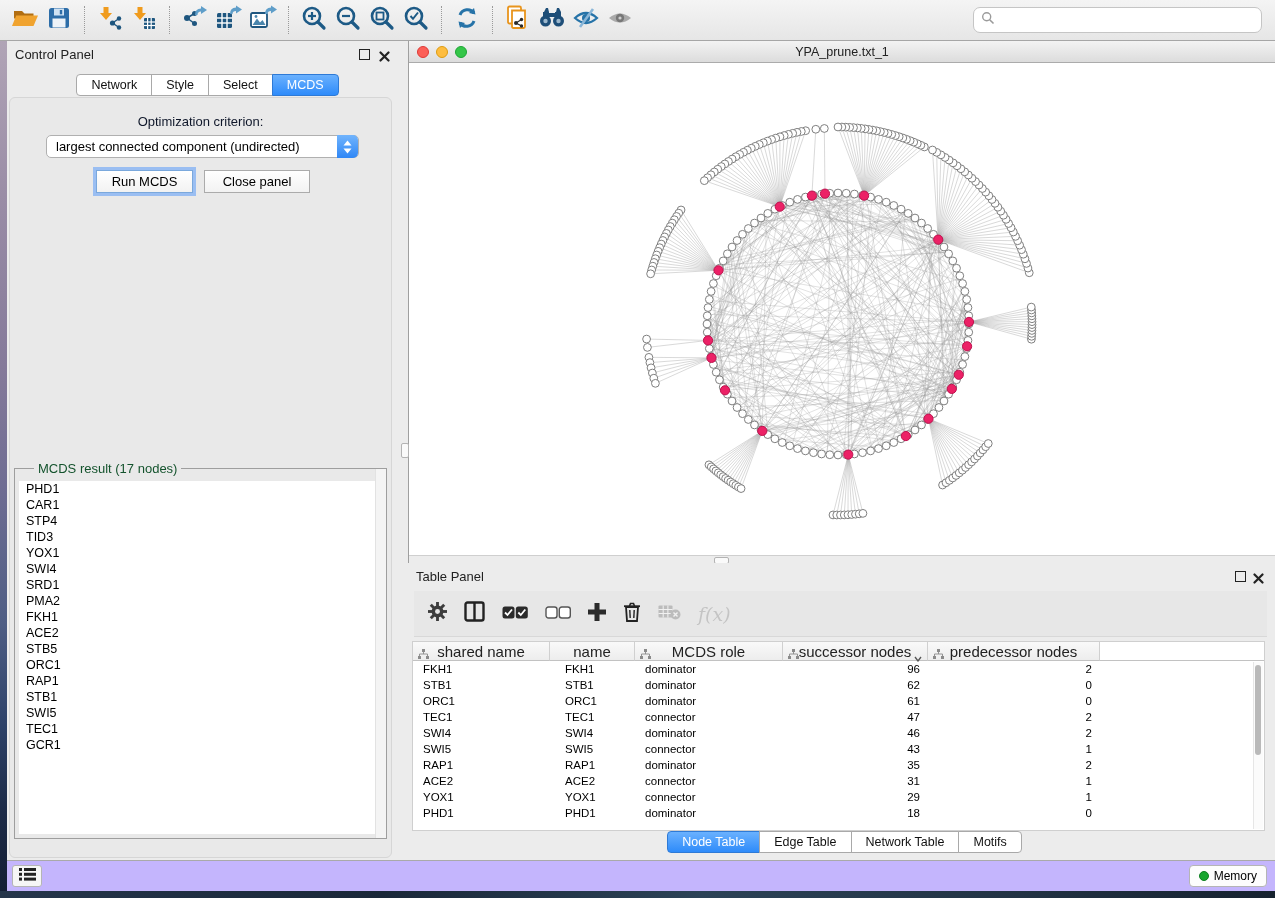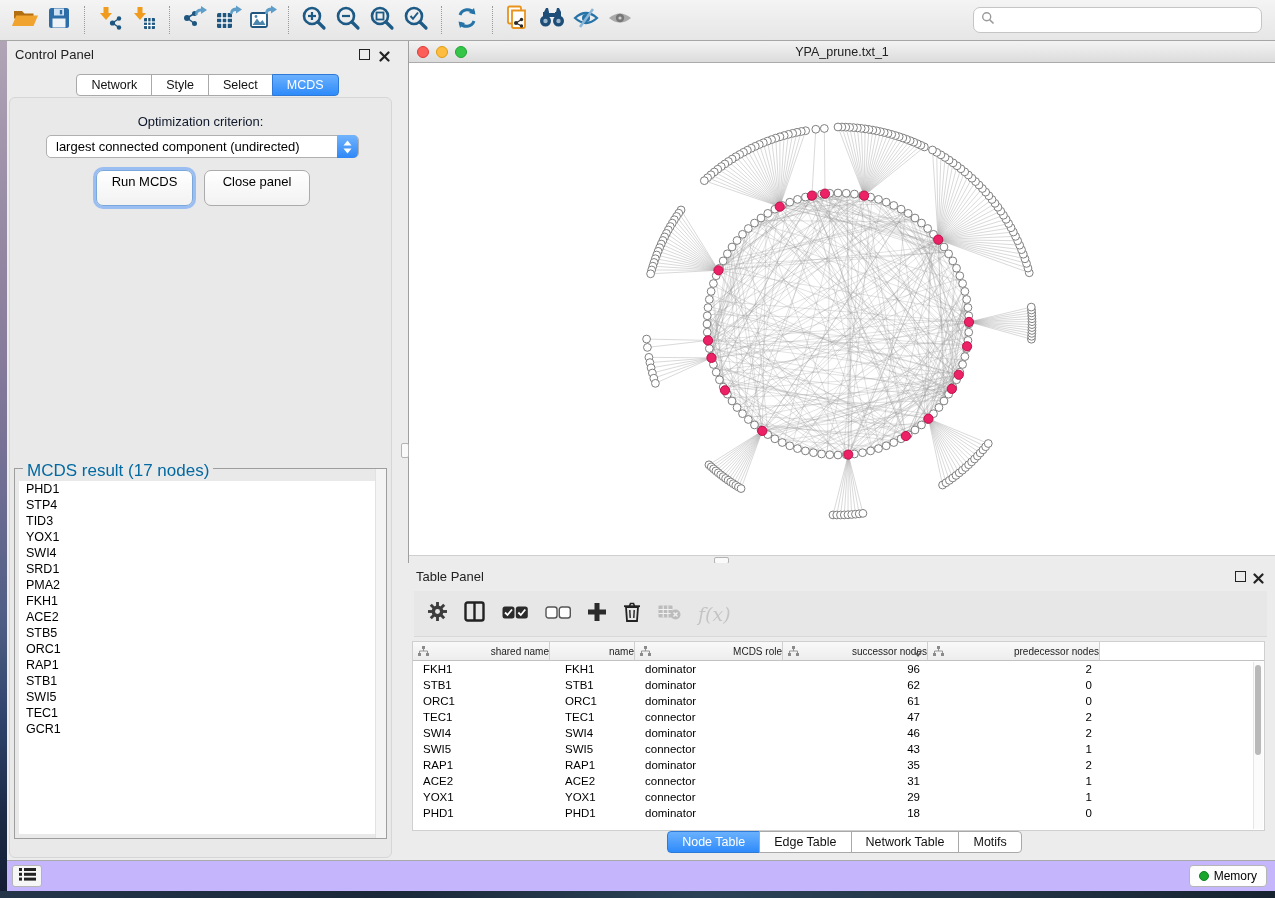--- a/index.html
+++ b/index.html
@@ -31,27 +31,27 @@
   .seg-tab:first-child{border-radius:4px 0 0 4px;margin-left:8px;}
   .seg-tab:last-child{border-radius:0 4px 4px 0;}
   .seg-tab.active{background:linear-gradient(#6ab1fe,#2e8bfa);color:#fff;border-color:#2e7ad6;}
   .cp-body{position:absolute;left:2px;top:56px;width:383px;height:761px;box-sizing:border-box;
     background:#e9e9e9;border:1px solid #d6d6d6;border-radius:6px;}
   .opt-label{position:absolute;left:0;right:0;top:16px;text-align:center;font-size:13px;color:#0f172a;}
   .combo{position:absolute;left:36px;top:37px;width:313px;height:23px;box-sizing:border-box;background:#fff;
     border:1px solid #b0b0b0;border-radius:5px;font-size:13px;line-height:21px;padding-left:9px;color:#000;}
   .combo-step{position:absolute;right:0;top:-1px;width:21px;height:23px;border-radius:0 5px 5px 0;
     background:linear-gradient(#71b4fd,#2f87f6);display:flex;flex-direction:column;align-items:center;justify-content:center;gap:2px;}
-  .cp-btn{position:absolute;height:36px;box-sizing:border-box;background:linear-gradient(#ffffff,#f2f2f2);
-    border:1px solid #ababab;border-radius:7px;font-size:13px;font-family:inherit;color:#000;text-align:center;line-height:21px;}
+  .cp-btn{position:absolute;height:23px;box-sizing:border-box;background:linear-gradient(#ffffff,#f2f2f2);
+    border:1px solid #ababab;border-radius:0;font-size:13px;font-family:inherit;color:#000;text-align:center;line-height:21px;}
   .btn-run{left:86px;top:72px;width:97px;box-shadow:0 0 0 3px rgba(90,155,250,.55);border-color:#7aa8dc;}
   .btn-closep{left:194px;top:72px;width:106px;}
   .groupbox{position:absolute;left:4px;top:370px;width:373px;height:371px;box-sizing:border-box;
     border:1px solid #9e9e9e;}
-  .legend{position:absolute;top:-8px;left:8px;background:#e9e9e9;padding:0 4px;font-size:17px;color:#0369a1;}
+  .legend{position:absolute;top:-8px;left:19px;background:#e9e9e9;padding:0 4px;font-size:13px;color:#14532d;}
   .mcds-list{position:absolute;left:4px;top:12px;right:4px;bottom:4px;background:#fff;overflow:hidden;}
   .mcds-item{font-size:12.5px;line-height:16px;padding-left:7px;color:#000;}
   .mcds-scroll{position:absolute;right:0;top:0;bottom:0;width:10px;background:#f4f4f4;border-left:1px solid #e2e2e2;}
   
   .v-split{position:absolute;left:400px;top:41px;width:9px;height:819px;background:#ececec;
     box-sizing:border-box;border-right:1px solid #9f9f9f;}
   .v-grip{position:absolute;left:1px;top:402px;width:6px;height:13px;background:#fafafa;border:1px solid #b3b3b3;border-radius:2px;}
   .h-split{position:absolute;left:409px;top:555px;width:866px;height:8px;background:#ececec;box-sizing:border-box;border-top:1px solid #cfcfcf;}
   .h-grip{position:absolute;left:305px;top:1px;width:13px;height:5px;background:#fafafa;border:1px solid #b3b3b3;border-radius:2px;}
   
@@ -68,22 +68,22 @@
   .table-panel{position:absolute;left:408px;top:563px;width:865px;height:297px;background:#ececec;}
   .tp-toolbar{position:absolute;left:6px;top:28px;right:6px;height:46px;background:#e7e7e7;
     border-bottom:1px solid #d8d8d8;display:flex;align-items:center;gap:17px;padding-left:14px;box-sizing:border-box;}
   .tp-ico{display:flex;align-items:center;justify-content:center;}
   .tp-ico.disabled{opacity:.45;}
   .fx{font-family:"DejaVu Serif","Liberation Serif",serif;font-style:italic;font-size:19px;color:#9a9a9a;}
   .tp-table{position:absolute;left:4px;top:78px;width:853px;height:190px;box-sizing:border-box;
     background:#fff;border:1px solid #cfcfcf;overflow:hidden;}
   .thead{display:flex;height:19px;}
   .th{position:relative;box-sizing:border-box;background:linear-gradient(#f9f9f9,#ededed);
-    border-right:1px solid #d0d0d0;border-bottom:1px solid #c2c2c2;font-size:10px;color:#222;
-    display:flex;align-items:center;justify-content:flex-end;}
+    border-right:1px solid #d0d0d0;border-bottom:1px solid #c2c2c2;font-size:15px;color:#222;
+    display:flex;align-items:center;justify-content:center;}
   .th .tree{position:absolute;left:5px;top:4px;}
   .th .sort{position:absolute;right:5px;top:6px;}
   .th-fill{flex:1;background:#fff;border-bottom:1px solid #c2c2c2;}
   .trow{display:flex;height:16px;}
   .tcell{box-sizing:border-box;font-size:11.5px;line-height:16px;color:#000;overflow:hidden;white-space:nowrap;}
   .c1{width:137px;padding-left:10px;}
   .c2{width:85px;padding-left:15px;}
   .c3{width:148px;padding-left:10px;}
   .c4{width:145px;text-align:right;padding-right:8px;}
   .c5{width:172px;text-align:right;padding-right:8px;}
@@ -304,20 +304,21 @@
               <path d="M0.5 0.5 L4.5 5.5 L8.5 0.5z" fill="#fff"></path>
             </svg>
         </span>
       </div>
       <div class="cp-btn btn-run">Run MCDS</div>
       <div class="cp-btn btn-closep">Close panel</div>
       <div class="groupbox">
         <div class="legend">MCDS result (17 nodes)</div>
         <div class="mcds-list">
             <div class="mcds-item">PHD1</div>
+            <div class="mcds-item">CAR1</div>
             <div class="mcds-item">STP4</div>
             <div class="mcds-item">TID3</div>
             <div class="mcds-item">YOX1</div>
             <div class="mcds-item">SWI4</div>
             <div class="mcds-item">SRD1</div>
             <div class="mcds-item">PMA2</div>
             <div class="mcds-item">FKH1</div>
             <div class="mcds-item">ACE2</div>
             <div class="mcds-item">STB5</div>
             <div class="mcds-item">ORC1</div>

